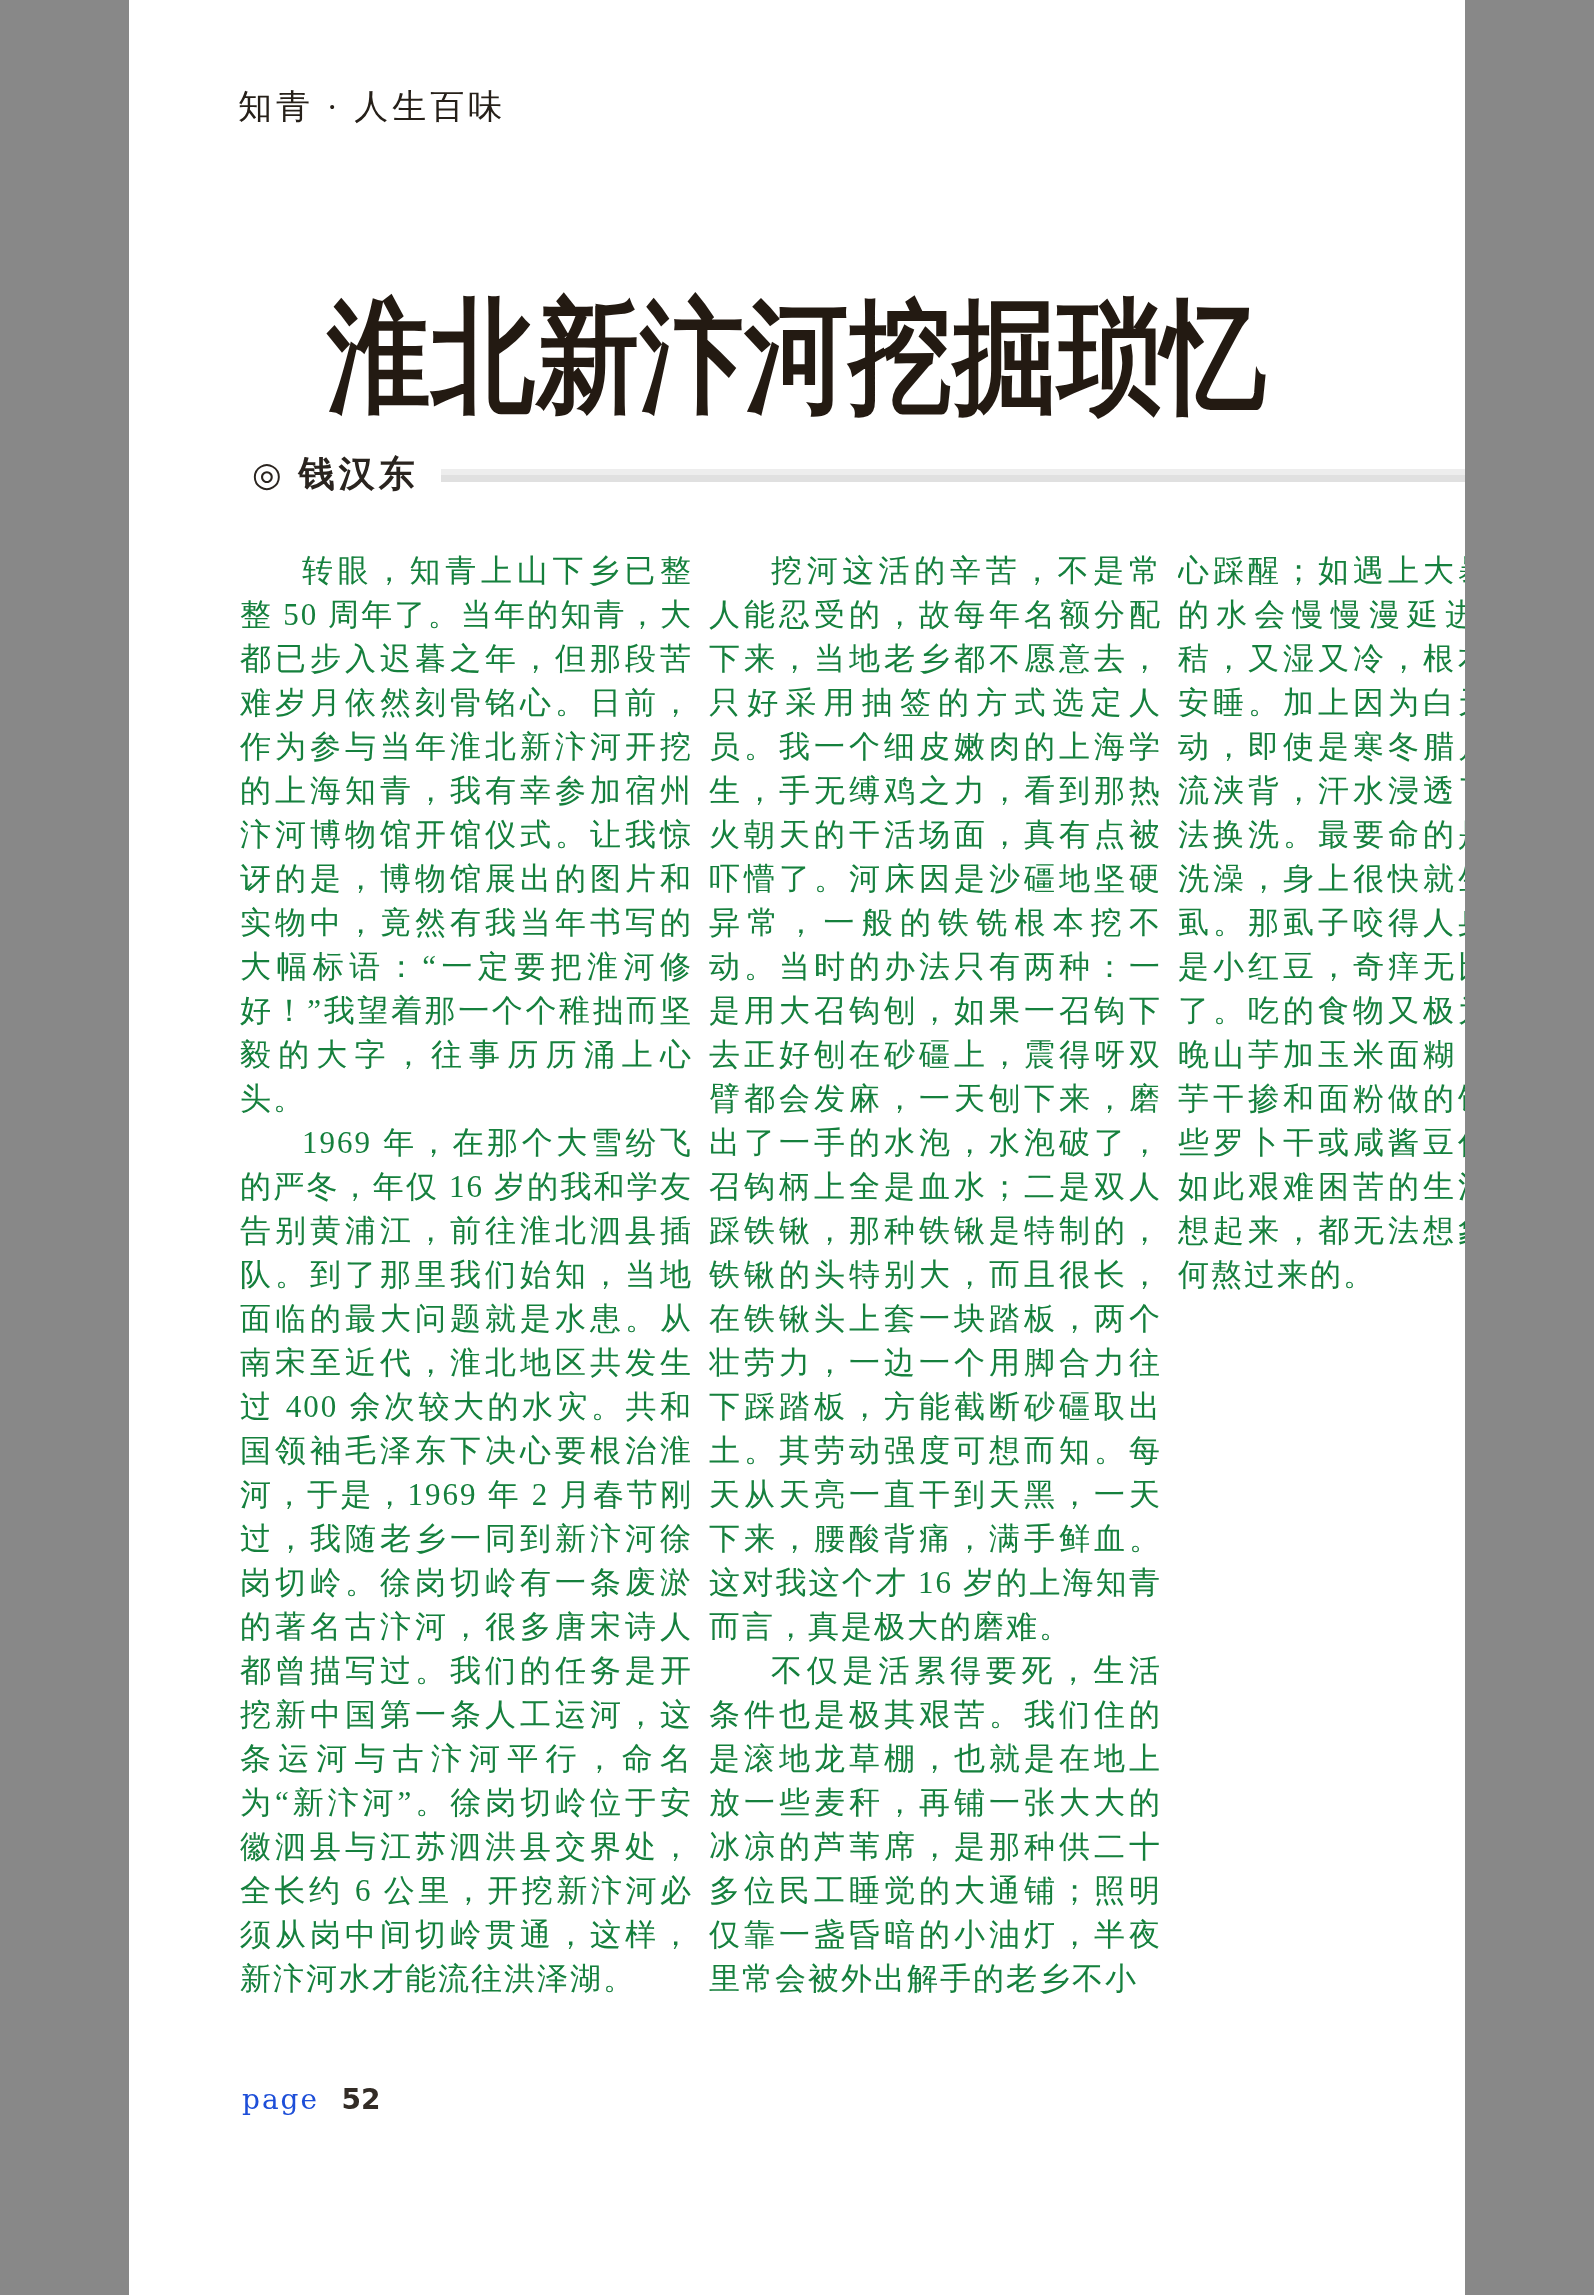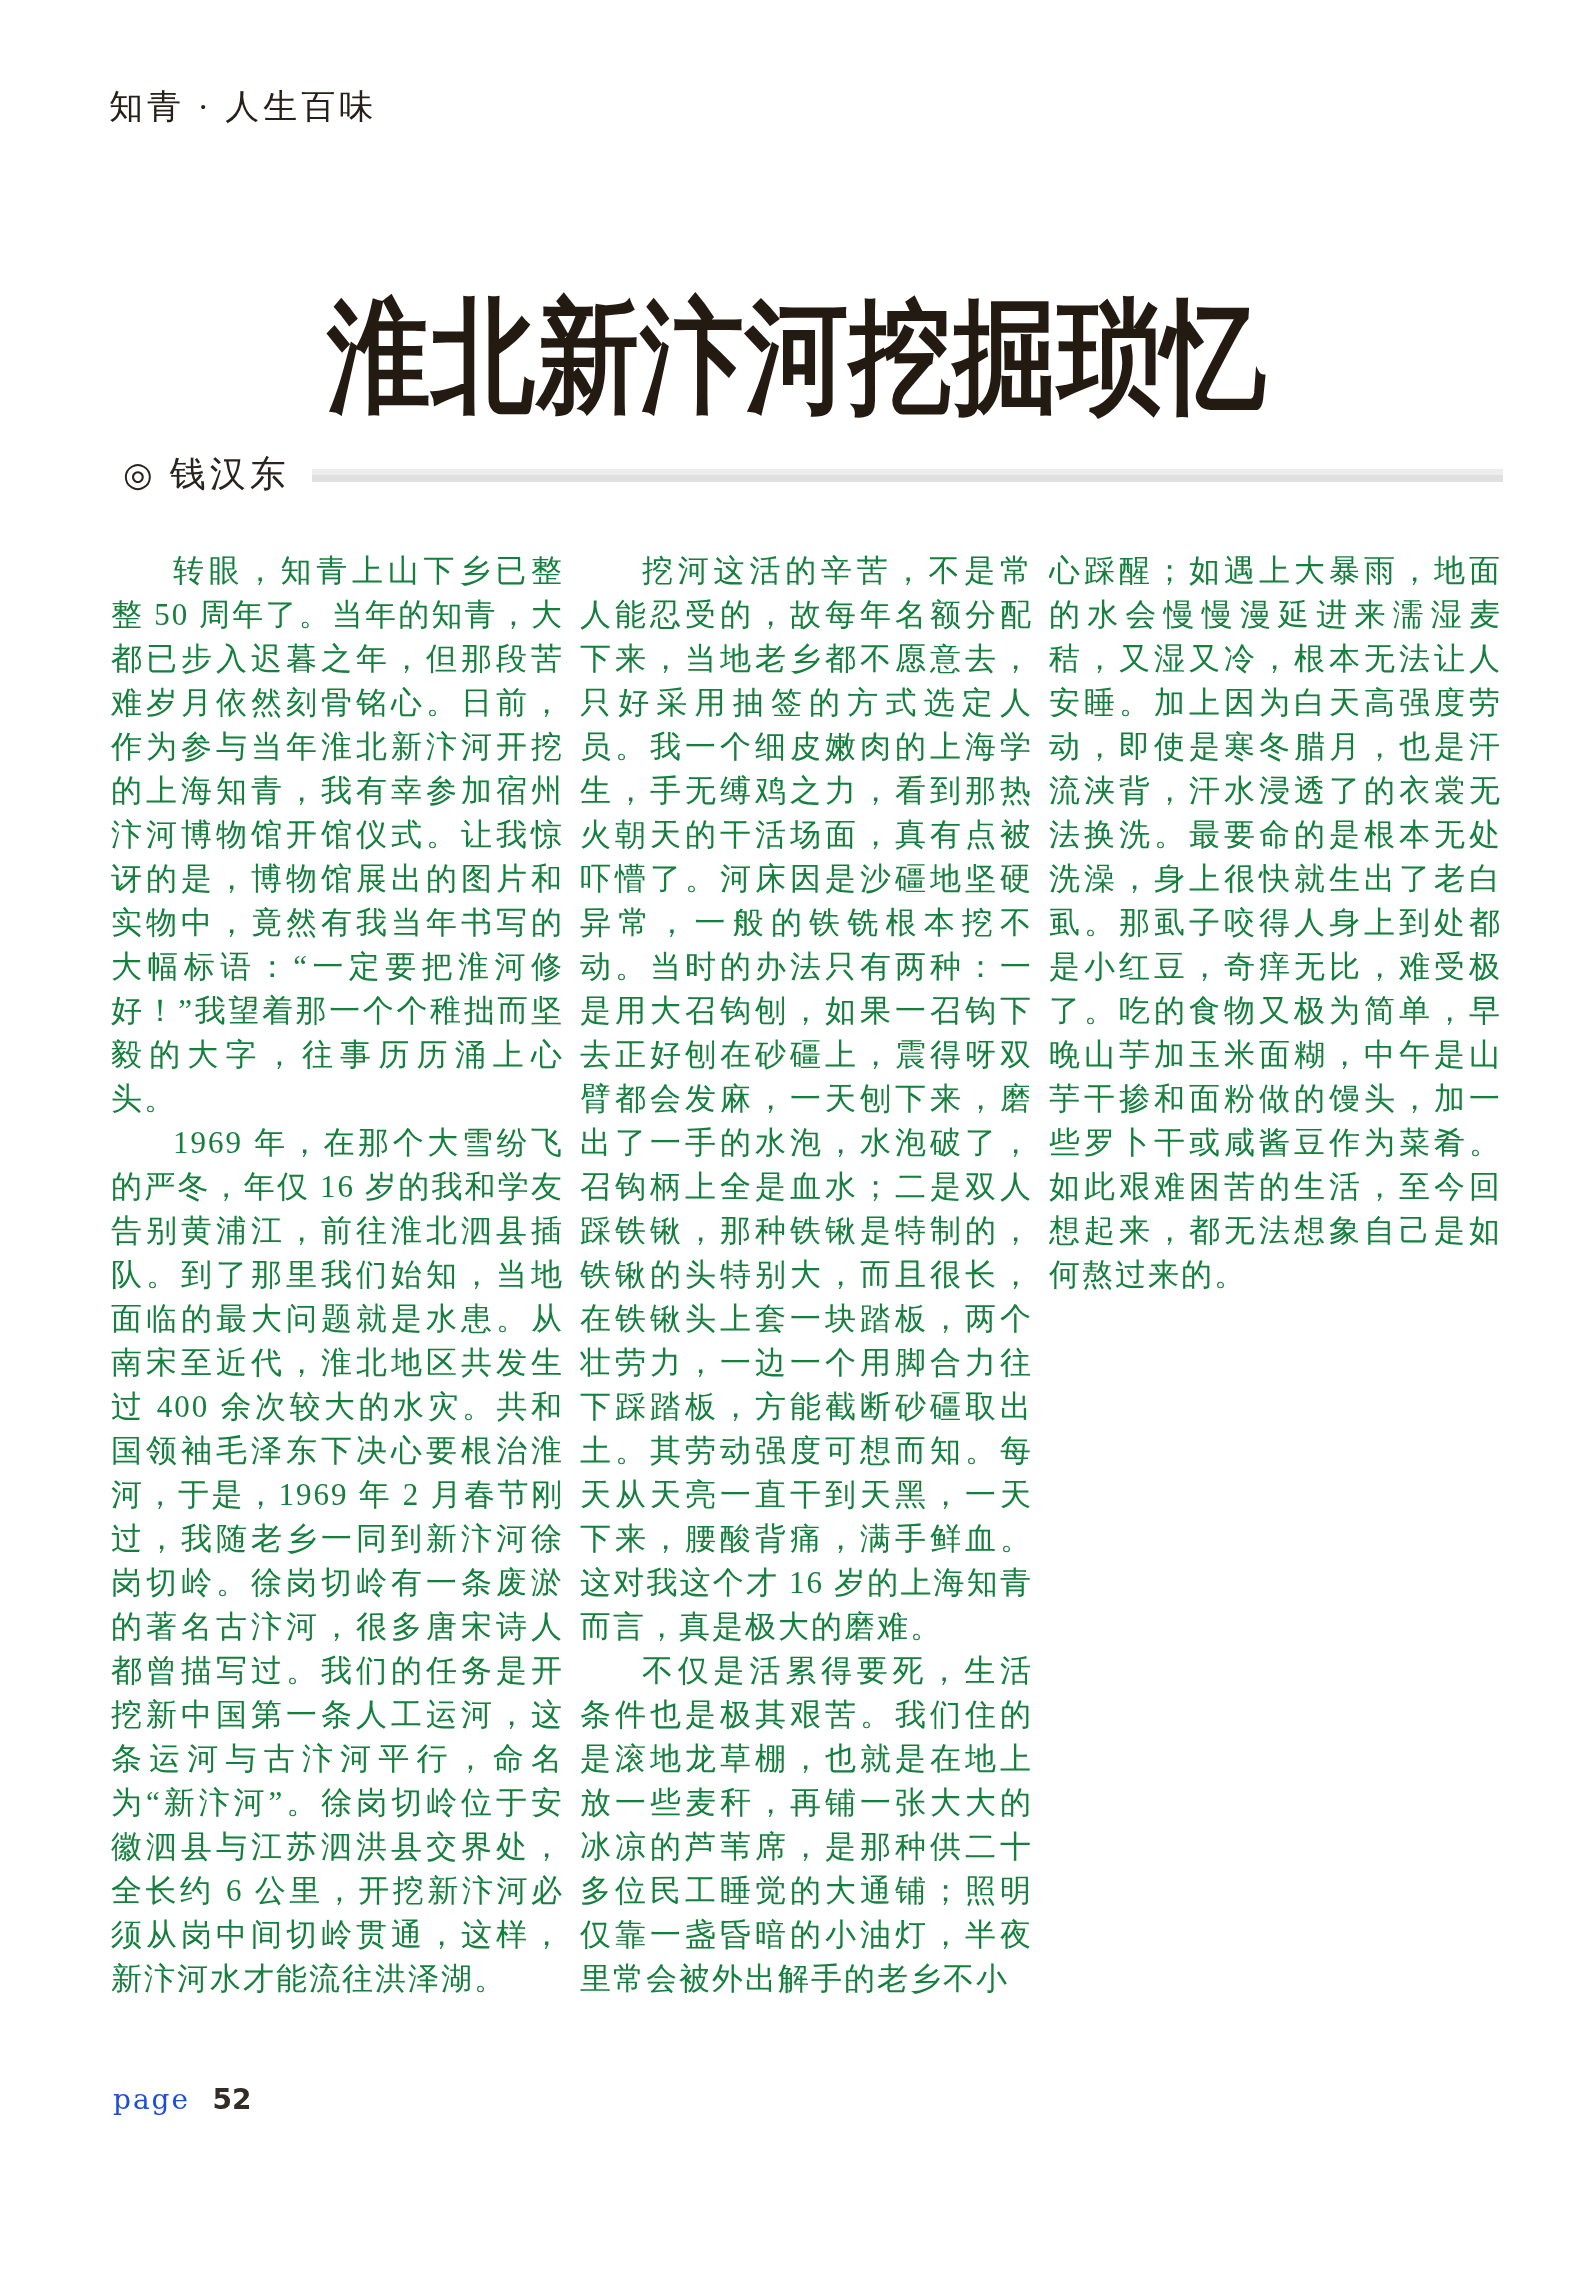--- a/index.html
+++ b/index.html
@@ -1,18 +1,18 @@
 <!DOCTYPE html>
 <html style="font-size:10.5px"><head>
 <meta charset="utf-8">
 <style>
   html, body { margin: 0; padding: 0; background: #888; }
   .page {
     position: relative;
-    width: 1594px;
+    width: 1336px;
     height: 2295px;
     margin: 0 auto;
     background: #ffffff;
     overflow: hidden;
     font-family: "Liberation Serif", "DejaVu Serif", serif;
   }
 
   .section-label {
     position: absolute;
     left: 109px;
@@ -51,21 +51,21 @@
     color: #2a241f;
   }
   .byline .marker {
     font-size: 34px;
     line-height: 1;
     font-family: "DejaVu Sans", sans-serif;
   }
   .byline .author {
     font-size: 36px;
     line-height: 1;
-    font-weight: 400;
+    font-weight: 700;
     font-family: "Liberation Sans", "DejaVu Sans", sans-serif;
     letter-spacing: 4px;
   }
 
   .byline-bar {
     position: absolute;
     left: 312px;
     top: 469px;
     width: 1191px;
     height: 13px;

